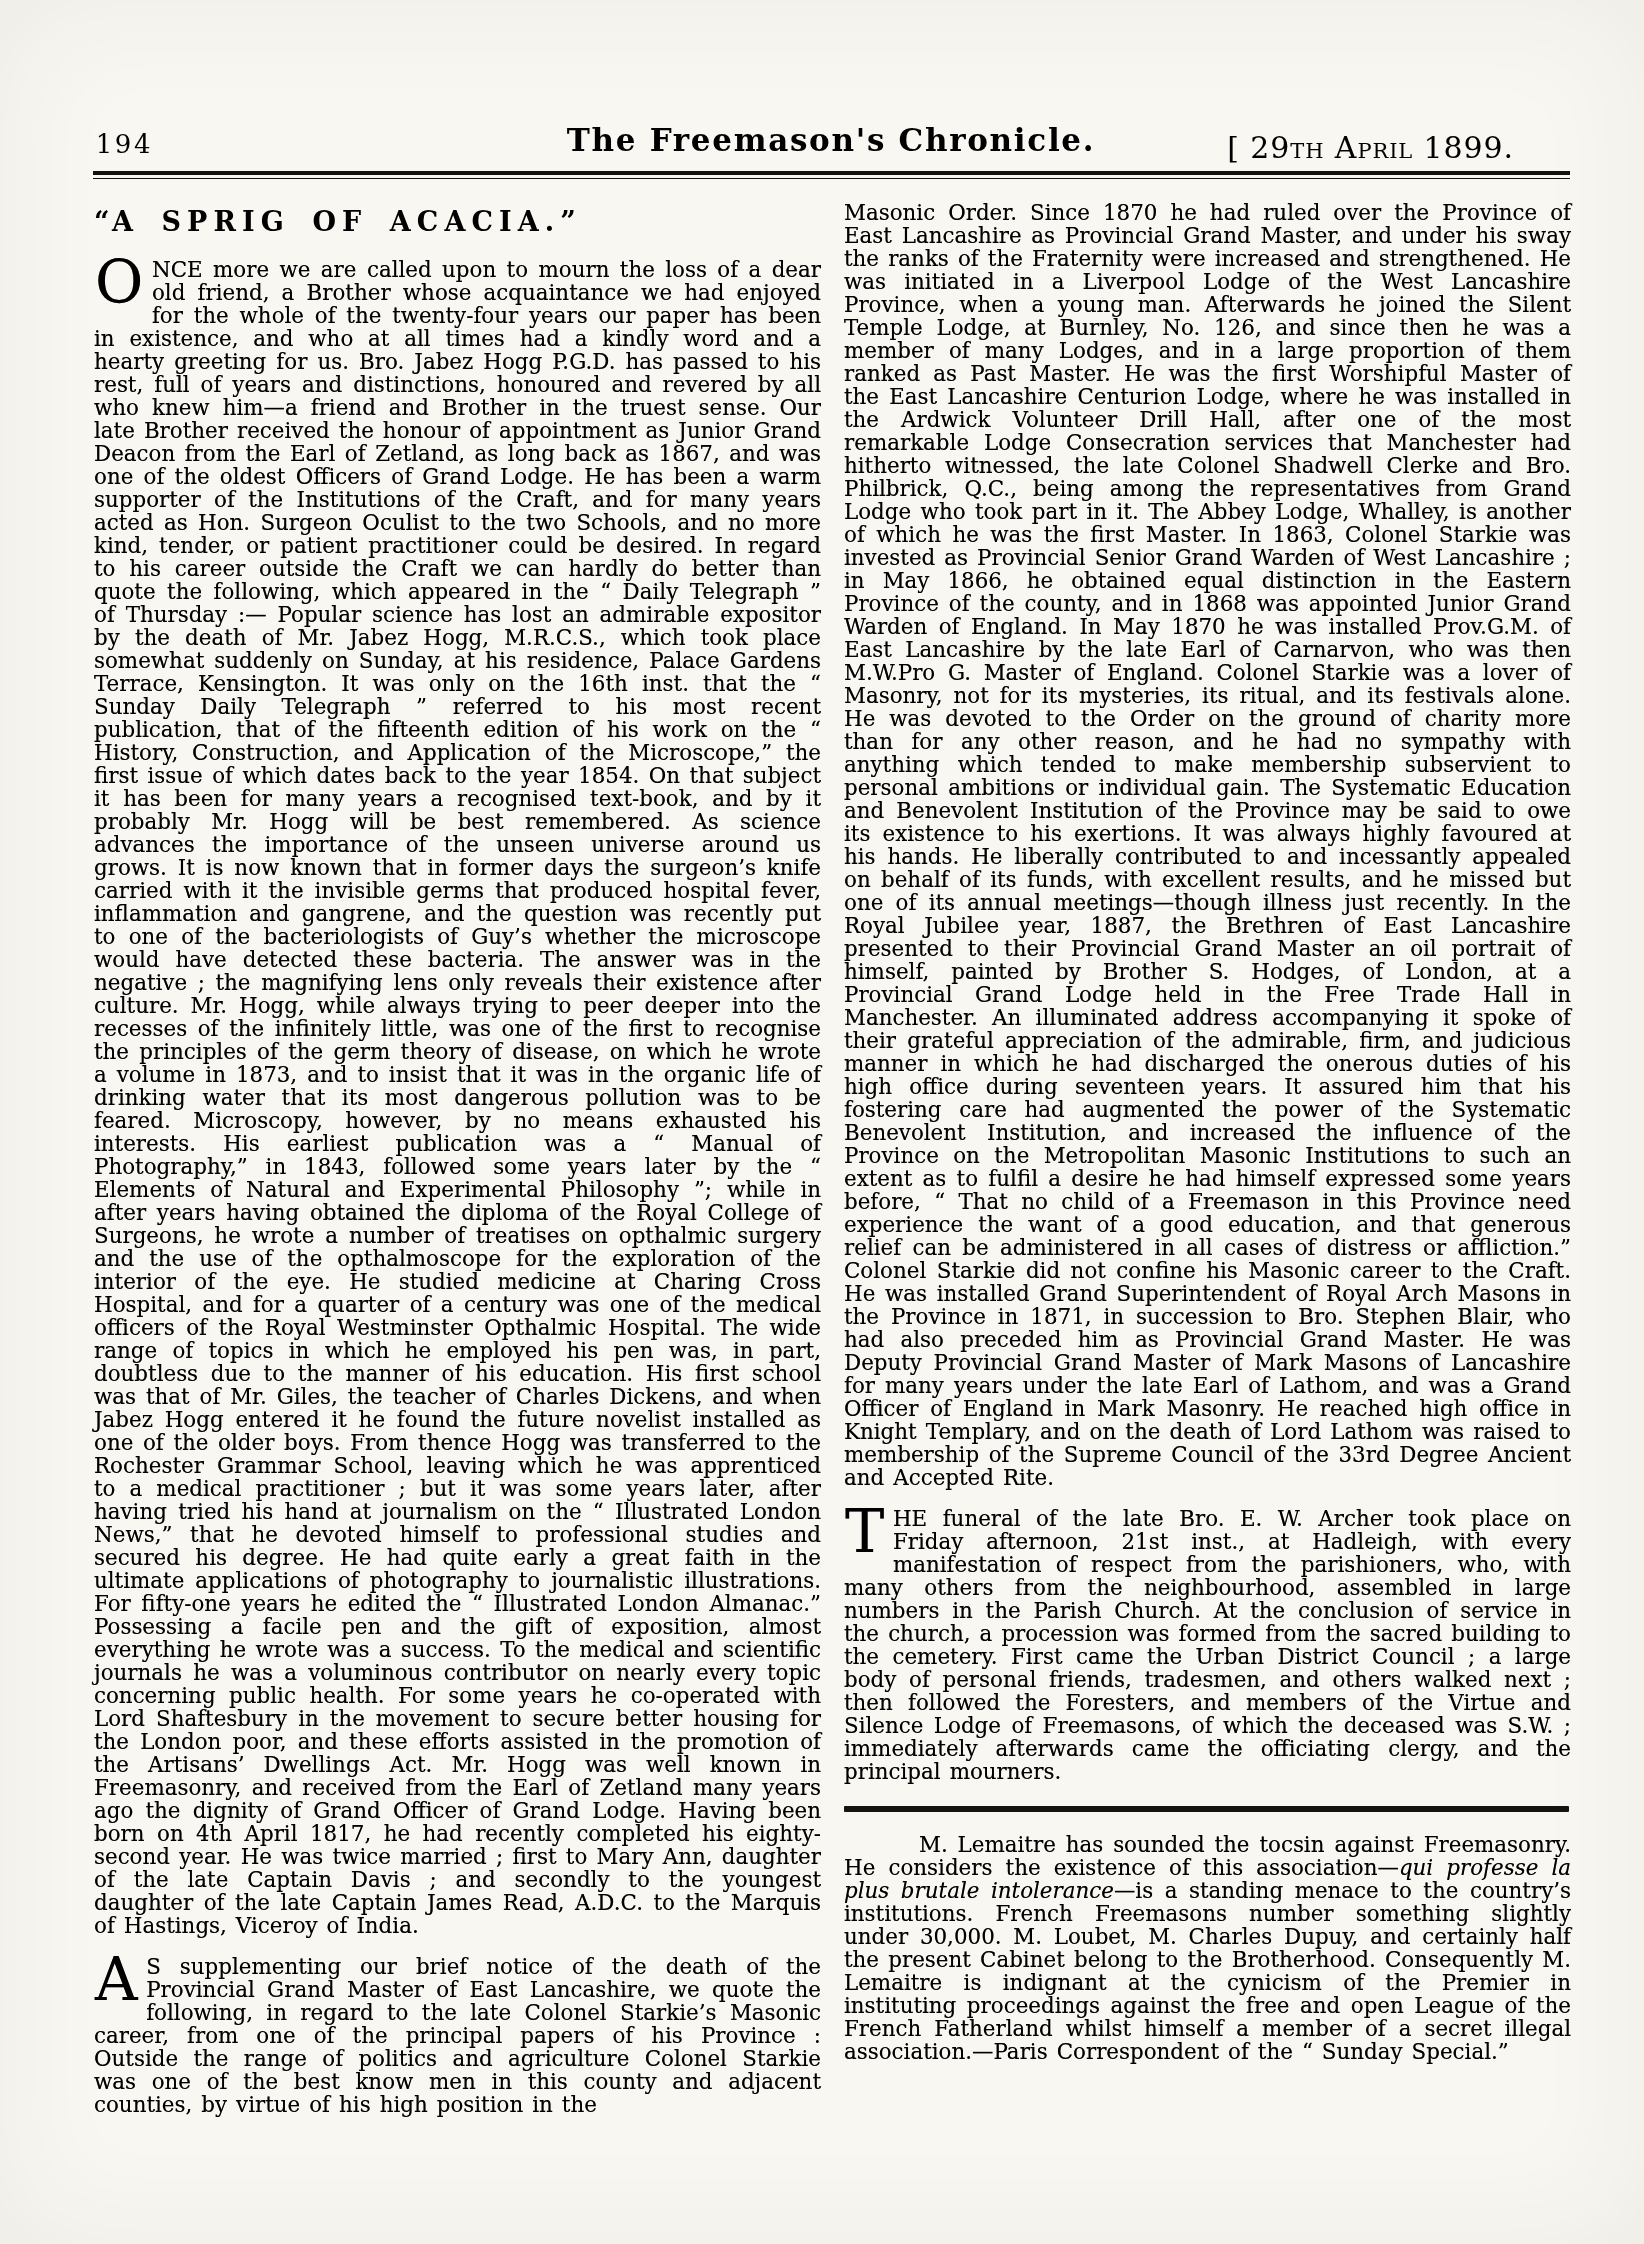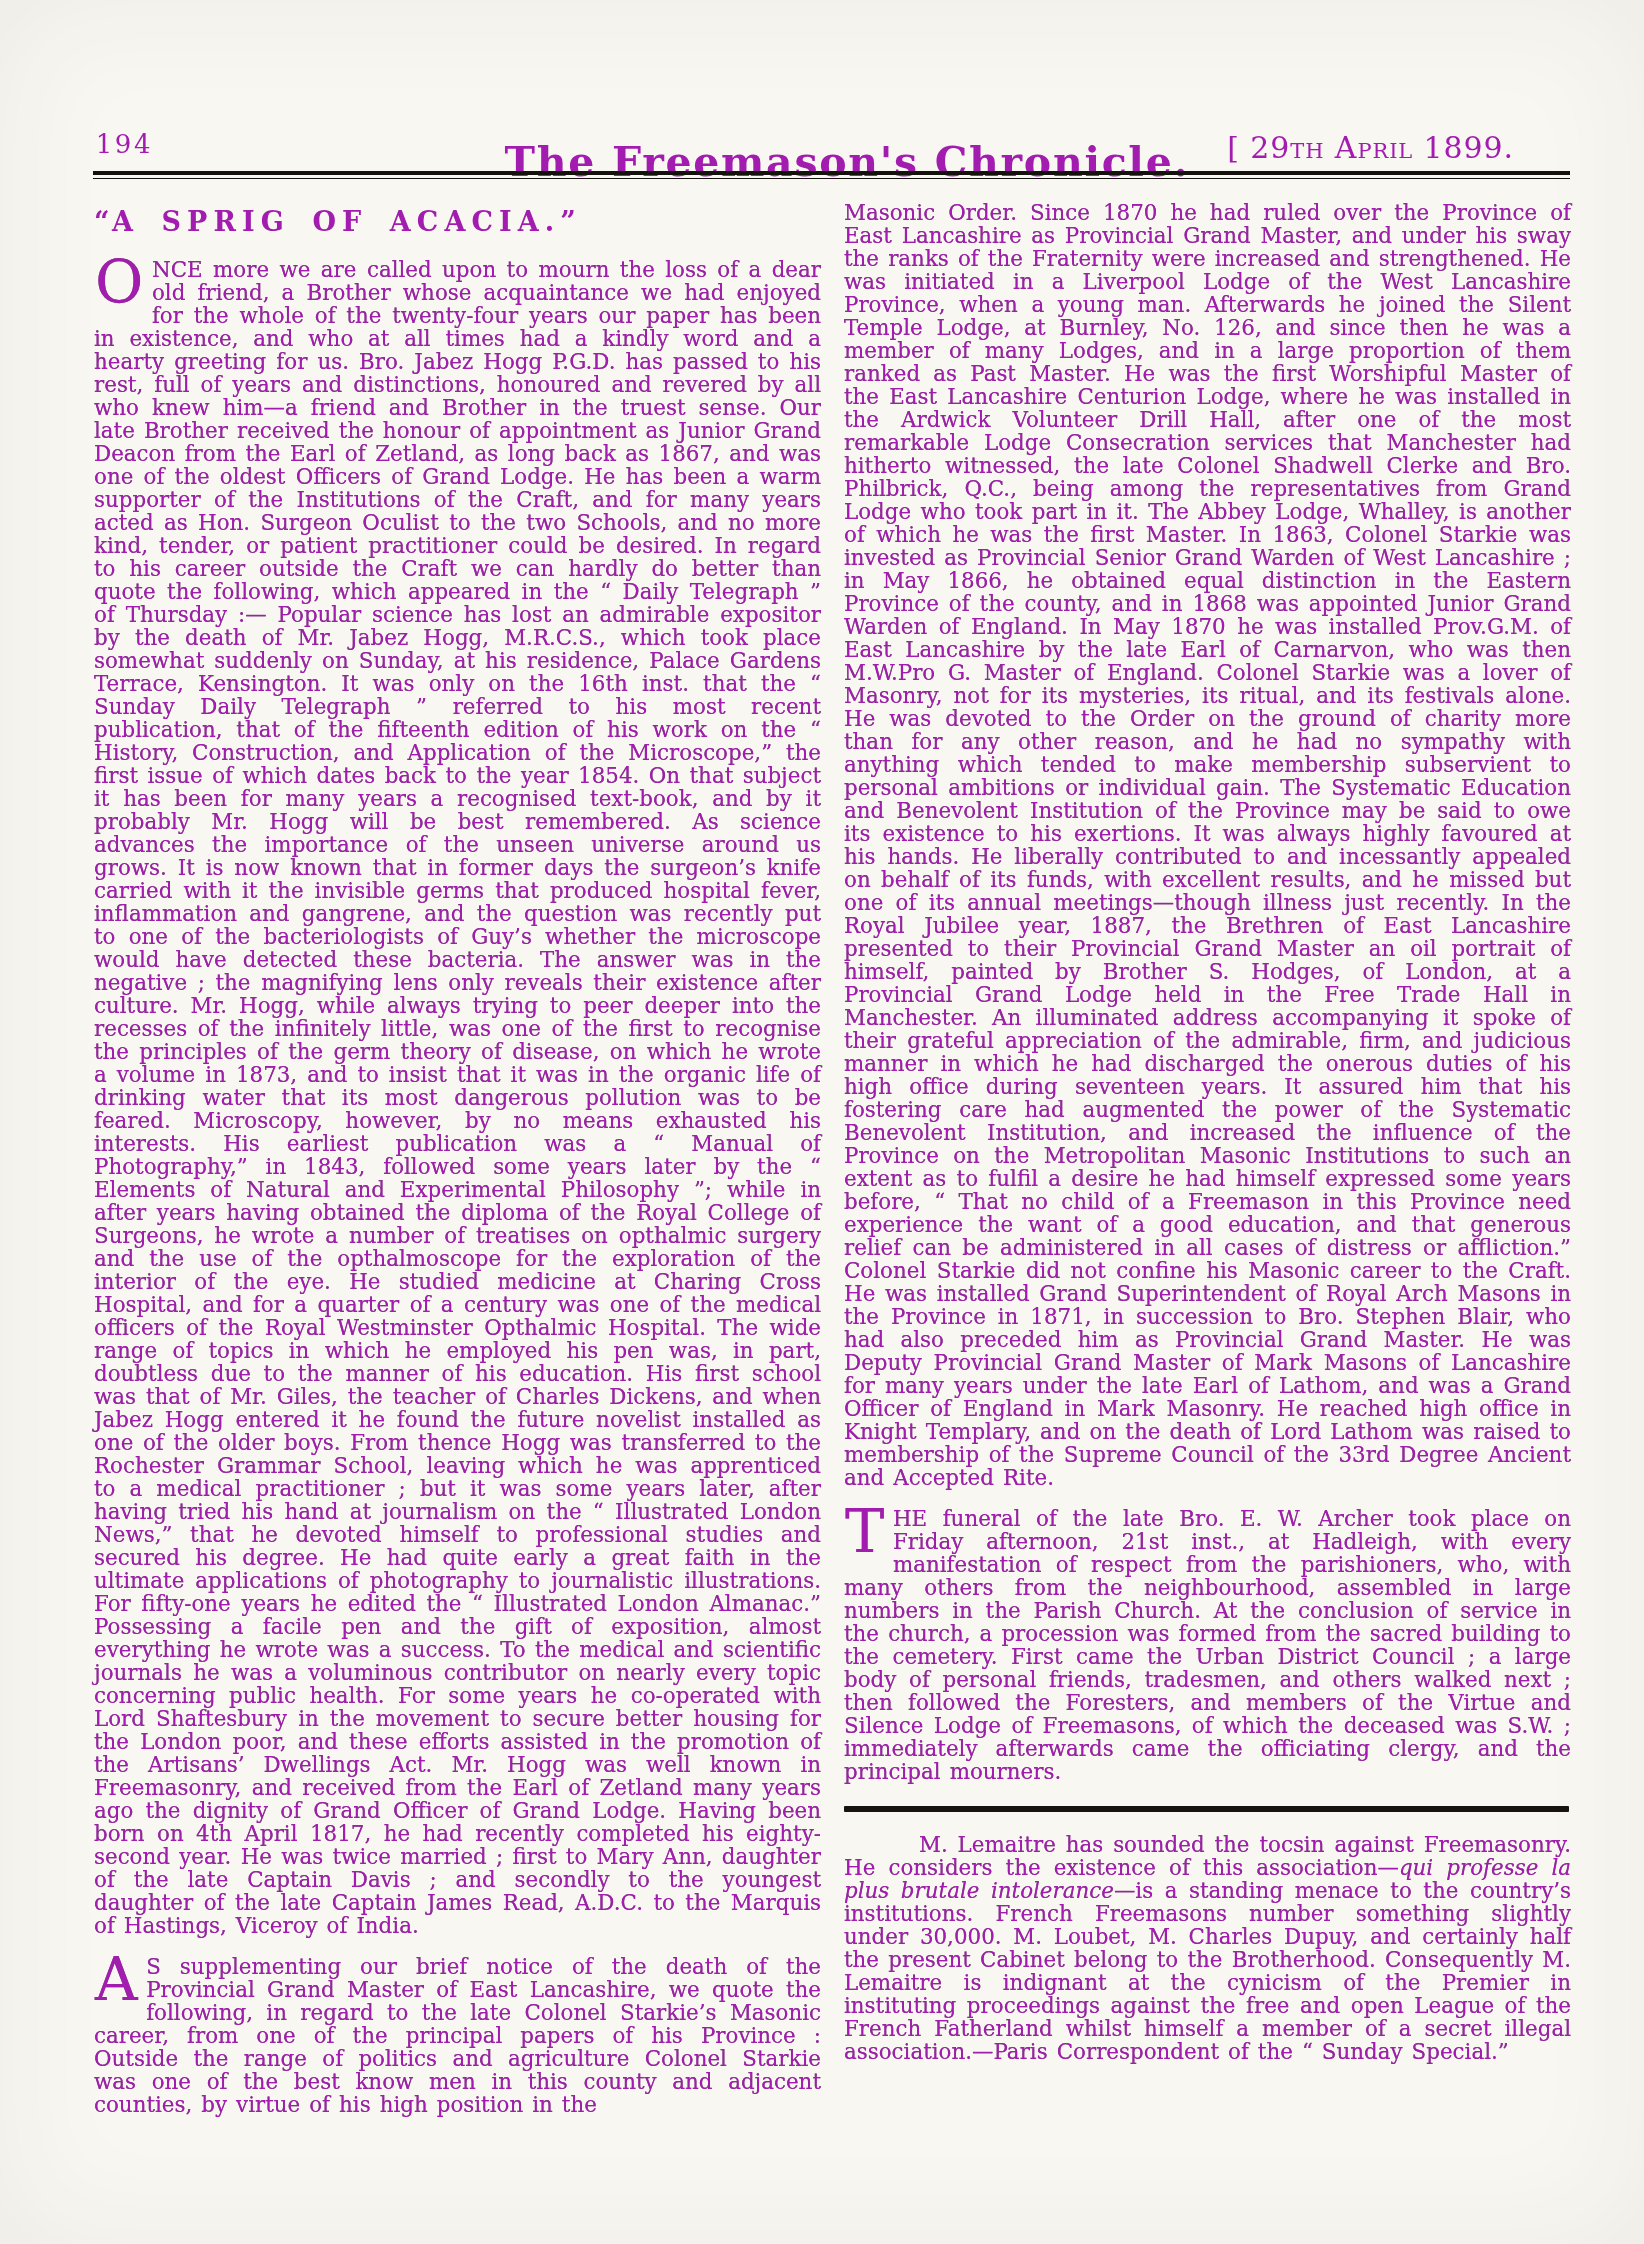--- a/index.html
+++ b/index.html
@@ -2,38 +2,38 @@
 <html lang="en" style="font-size:14px"><head>
 <meta charset="utf-8">
 <style>
   html, body { margin: 0; padding: 0; background: #e8e6e0; }
   .page {
     position: relative;
     width: 1645px;
     height: 2245px;
     background: #f8f7f2;
     font-family: "DejaVu Serif", serif;
-    color: #a21caf;
+    color: #000000;
     overflow: hidden;
     box-shadow: inset 0 0 122px rgba(60,55,40,0.06);
   }
   
   .header-row {
     position: absolute;
     top: 122px; left: 94px; right: 77px;
     height: 44px;
   }
   .page-number {
     position: absolute; left: 1.7px; top: 7px;
     font-size: 26px; letter-spacing: 2.6px;
   }
   .paper-title {
     position: absolute; left: 50%; top: 0; transform: translateX(-50%);
-    margin: 16px;
-    font-size: 41px; font-weight: bold; letter-spacing: 1.7px;
+    margin: 0;
+    font-size: 31px; font-weight: bold; letter-spacing: 1.7px;
     white-space: nowrap;
   }
   .issue-date {
     position: absolute; right: 54px; top: 7.9px;
     font-size: 30px;
     font-variant: small-caps;
     letter-spacing: 0.9px;
     white-space: nowrap;
   }
   .header-rule {

